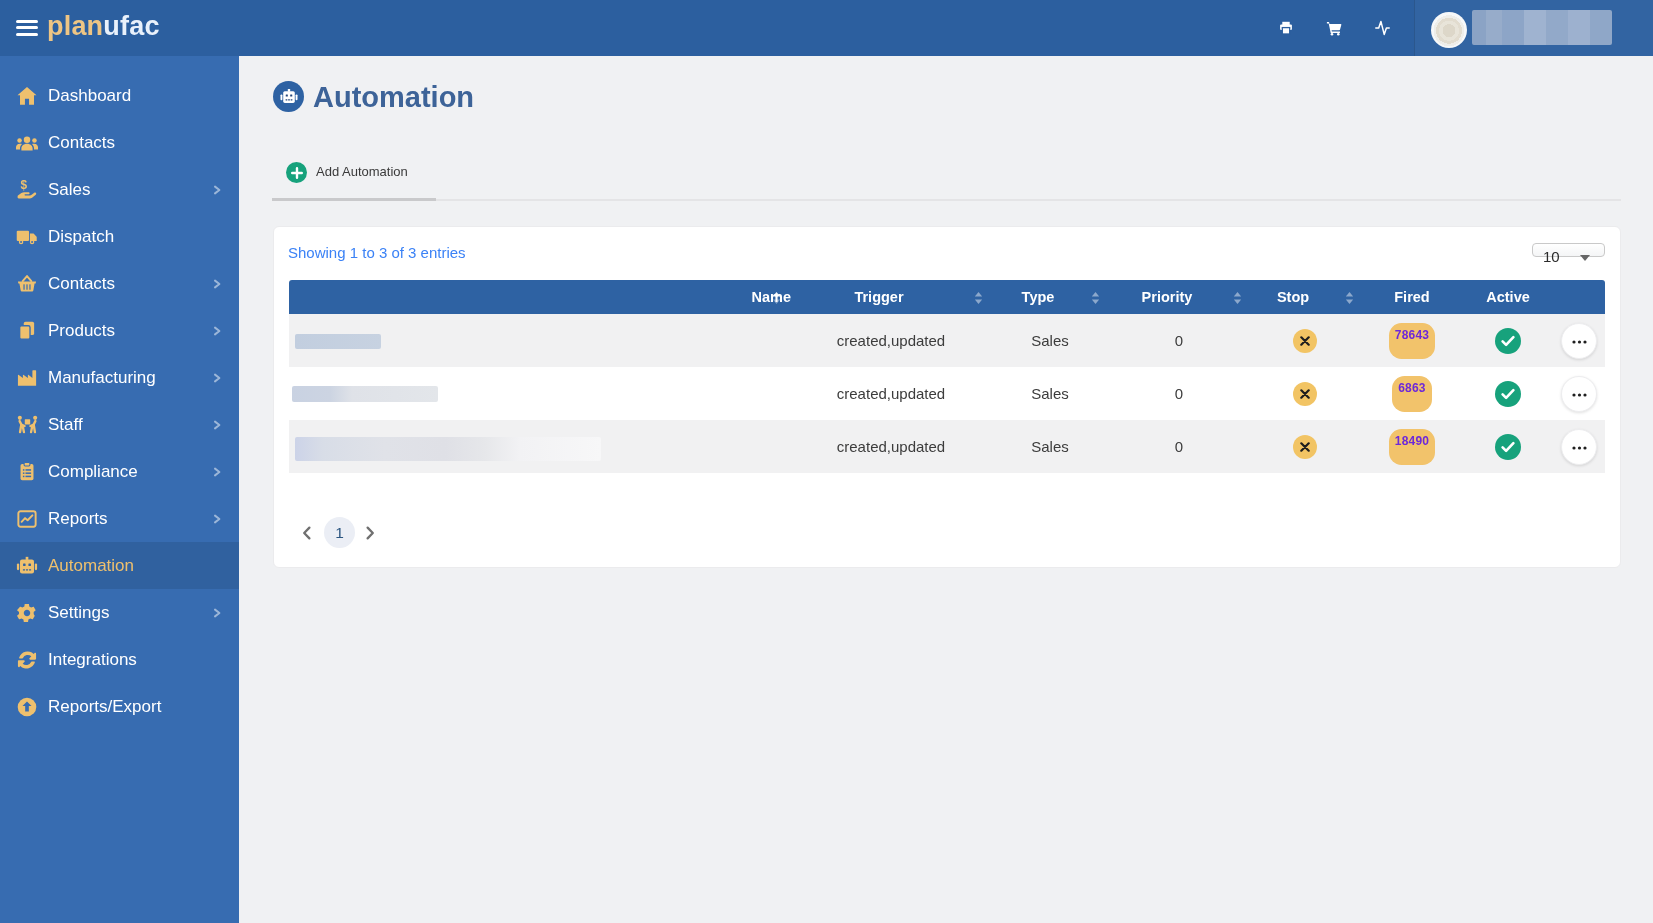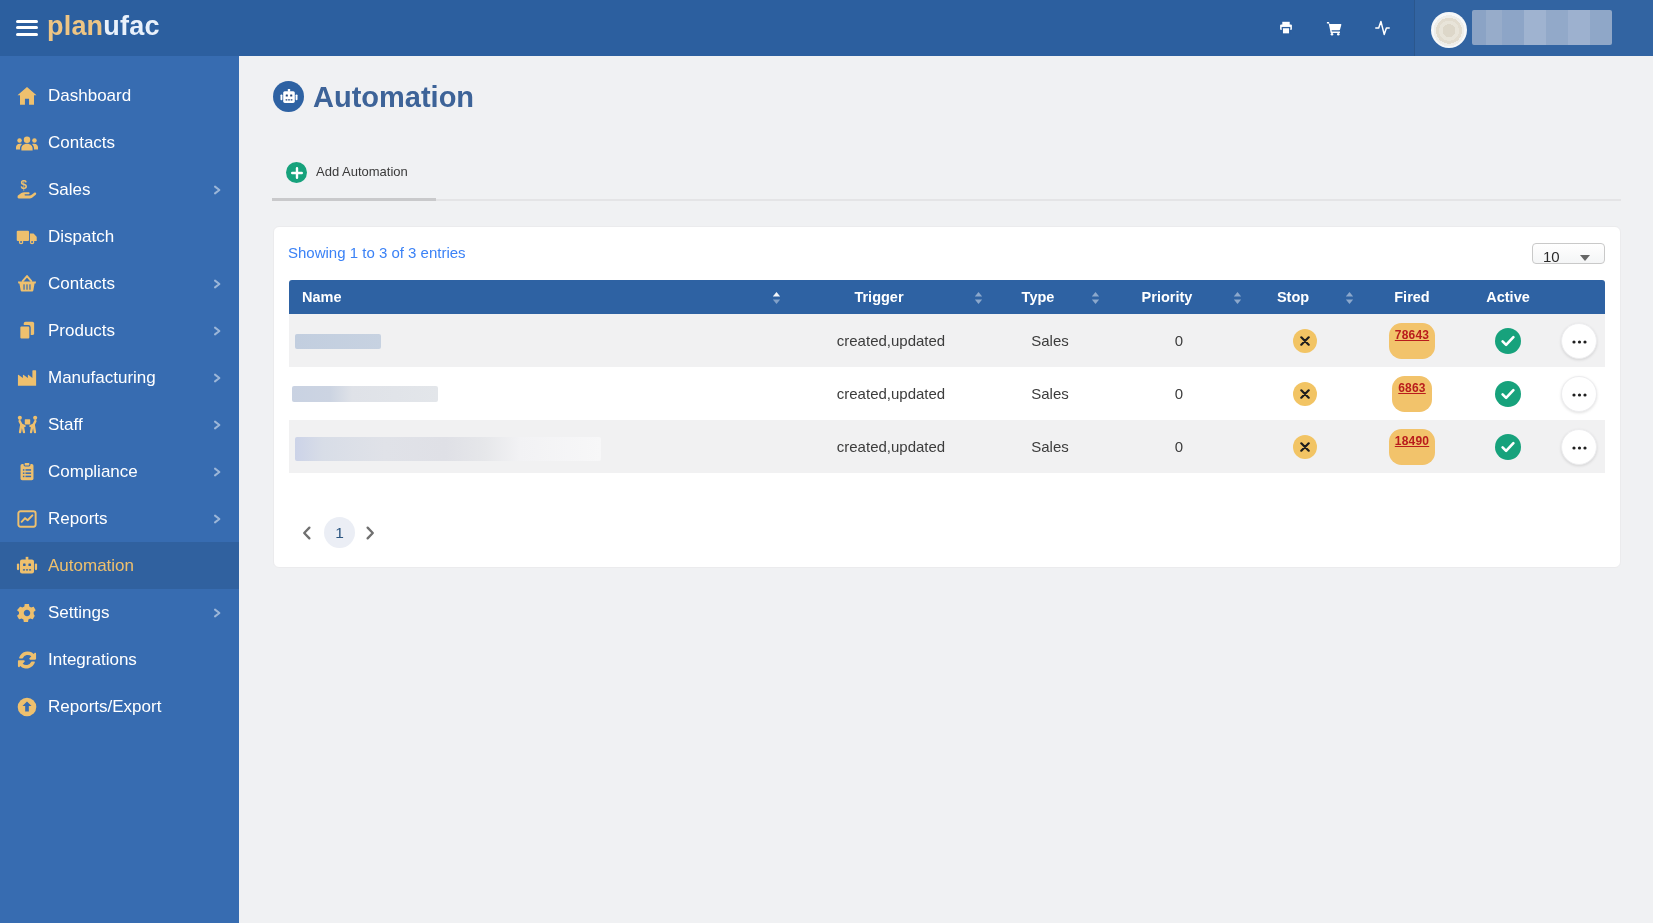--- a/index.html
+++ b/index.html
@@ -33,38 +33,38 @@
   
   .main { position:absolute; left:239px; top:56px; width:1414px; height:867px; background:#f0f1f3; }
   .robot-badge { position:absolute; left:34px; top:25px; width:31px; height:31px; border-radius:50%; background:#2e62a3; display:flex; align-items:center; justify-content:center; }
   h1.title { position:absolute; left:74px; top:25px; font-size:29px; font-weight:bold; color:#3d6398; letter-spacing:0px; }
   .tabplus { position:absolute; left:47px; top:106px; width:21px; height:21px; border-radius:50%; background:#17a27c; display:flex; align-items:center; justify-content:center; }
   .tabtext { position:absolute; left:77px; top:108px; font-size:13px; color:#3a3a3a; }
   .tabline { position:absolute; left:33px; top:143px; width:1349px; height:2px; background:#e4e4e6; }
   .tabline .active-seg { position:absolute; left:0; top:-1px; width:164px; height:3px; background:#c9c9cb; }
   .card { position:absolute; left:34px; top:170px; width:1348px; height:342px; background:#fff; border:1px solid #ebebed; border-radius:6px; }
   .showing { position:absolute; left:14px; top:17px; font-size:15px; color:#3b82f6; }
-  .psel { position:absolute; left:1258px; top:16px; width:73px; height:21px; border:1px solid #c9c9c9; border-radius:4px;
+  .psel { position:absolute; left:1258px; top:16px; width:73px; height:14px; border:1px solid #c9c9c9; border-radius:4px;
     background:linear-gradient(#ffffff,#f4f5f6); font-size:15px; color:#2b2b2b; line-height:25px; padding-left:10px; }
   .psel .caret { position:absolute; right:14px; top:11px; width:0; height:0; border-left:5px solid transparent; border-right:5px solid transparent; border-top:6px solid #666; }
   table.grid { position:absolute; left:15px; top:53px; width:1316px; border-collapse:collapse; table-layout:fixed; }
   table.grid th { background:#2e62a3; color:#fff; font-size:14.5px; font-weight:bold; height:34px; position:relative; }
-  table.grid th.first { border-radius:3px 0 0 0; text-align:left; padding-left:13px; }
+  table.grid th.first { border-radius:3px 0 0 0; text-align:right; padding-left:13px; }
   table.grid th.last { border-radius:0 3px 0 0; }
   table.grid th.sortable { padding-right:24px; }
   table.grid td { height:53px; text-align:center; font-size:15px; color:#3c3c3c; }
   td.name { position:relative; }
   tr.odd td { background:#f1f1f2; }
   .sort { position:absolute; top:50%; margin-top:-6.5px; width:9px; height:14px; }
   .sort svg { transform:scale(0.92); display:block; }
   .blur1 { position:absolute; left:6px; top:20px; width:86px; height:15px; border-radius:2px; background:linear-gradient(90deg,#c2cedf,#c7d2e1); }
   .blur2 { position:absolute; left:3px; top:19px; width:146px; height:16px; border-radius:2px; background:linear-gradient(90deg,#c9d2e2 0,#ccd4e2 38px,#dfe2e8 60px,#e3e6ea 100%); }
   .blur3 { position:absolute; left:6px; top:17px; width:306px; height:24px; border-radius:2px; background:linear-gradient(90deg,#ccd3e8 0,#d8dde7 28px,#e0e2e8 90px,#dfe0e6 150px,#e6e7ea 190px,#f2f2f4 225px,#f7f7f8 100%); }
   .stopbtn { display:inline-block; width:24px; height:24px; border-radius:50%; background:#f2c464; position:relative; vertical-align:middle; }
-  .badge { display:inline-block; min-width:32px; padding:0 6px; height:36px; line-height:25px; border-radius:12.5px; background:#f2c36b; color:#b91c1c; font-size:12px; font-weight:bold; letter-spacing:0.2px;text-decoration:underline; }
+  .badge { display:inline-block; min-width:32px; padding:0 6px; height:36px; line-height:25px; border-radius:12.5px; background:#f2c36b; color:#6d28d9; font-size:12px; font-weight:bold; letter-spacing:0.2px; }
   .okbtn { display:inline-block; width:26px; height:26px; border-radius:50%; background:#17a27c; vertical-align:middle; }
   .dots { display:inline-block; width:36px; height:36px; border-radius:50%; background:#fff; border:1px solid #ededef; box-shadow:0 1px 3px rgba(0,0,0,0.12); vertical-align:middle; }
   .pager { position:absolute; left:0; top:290px; width:200px; height:31px; }
   .pg-prev,.pg-next { position:absolute; top:0; width:31px; height:31px; display:flex; align-items:center; justify-content:center; }
   .pg-prev { left:17px; }
   .pg-next { left:81px; }
   .pg-num { position:absolute; left:50px; top:0; width:31px; height:31px; border-radius:50%; background:#ebeef5; color:#2b5580; font-size:15.5px; text-align:center; line-height:31px; }
 </style>
 </head>
 <body>

